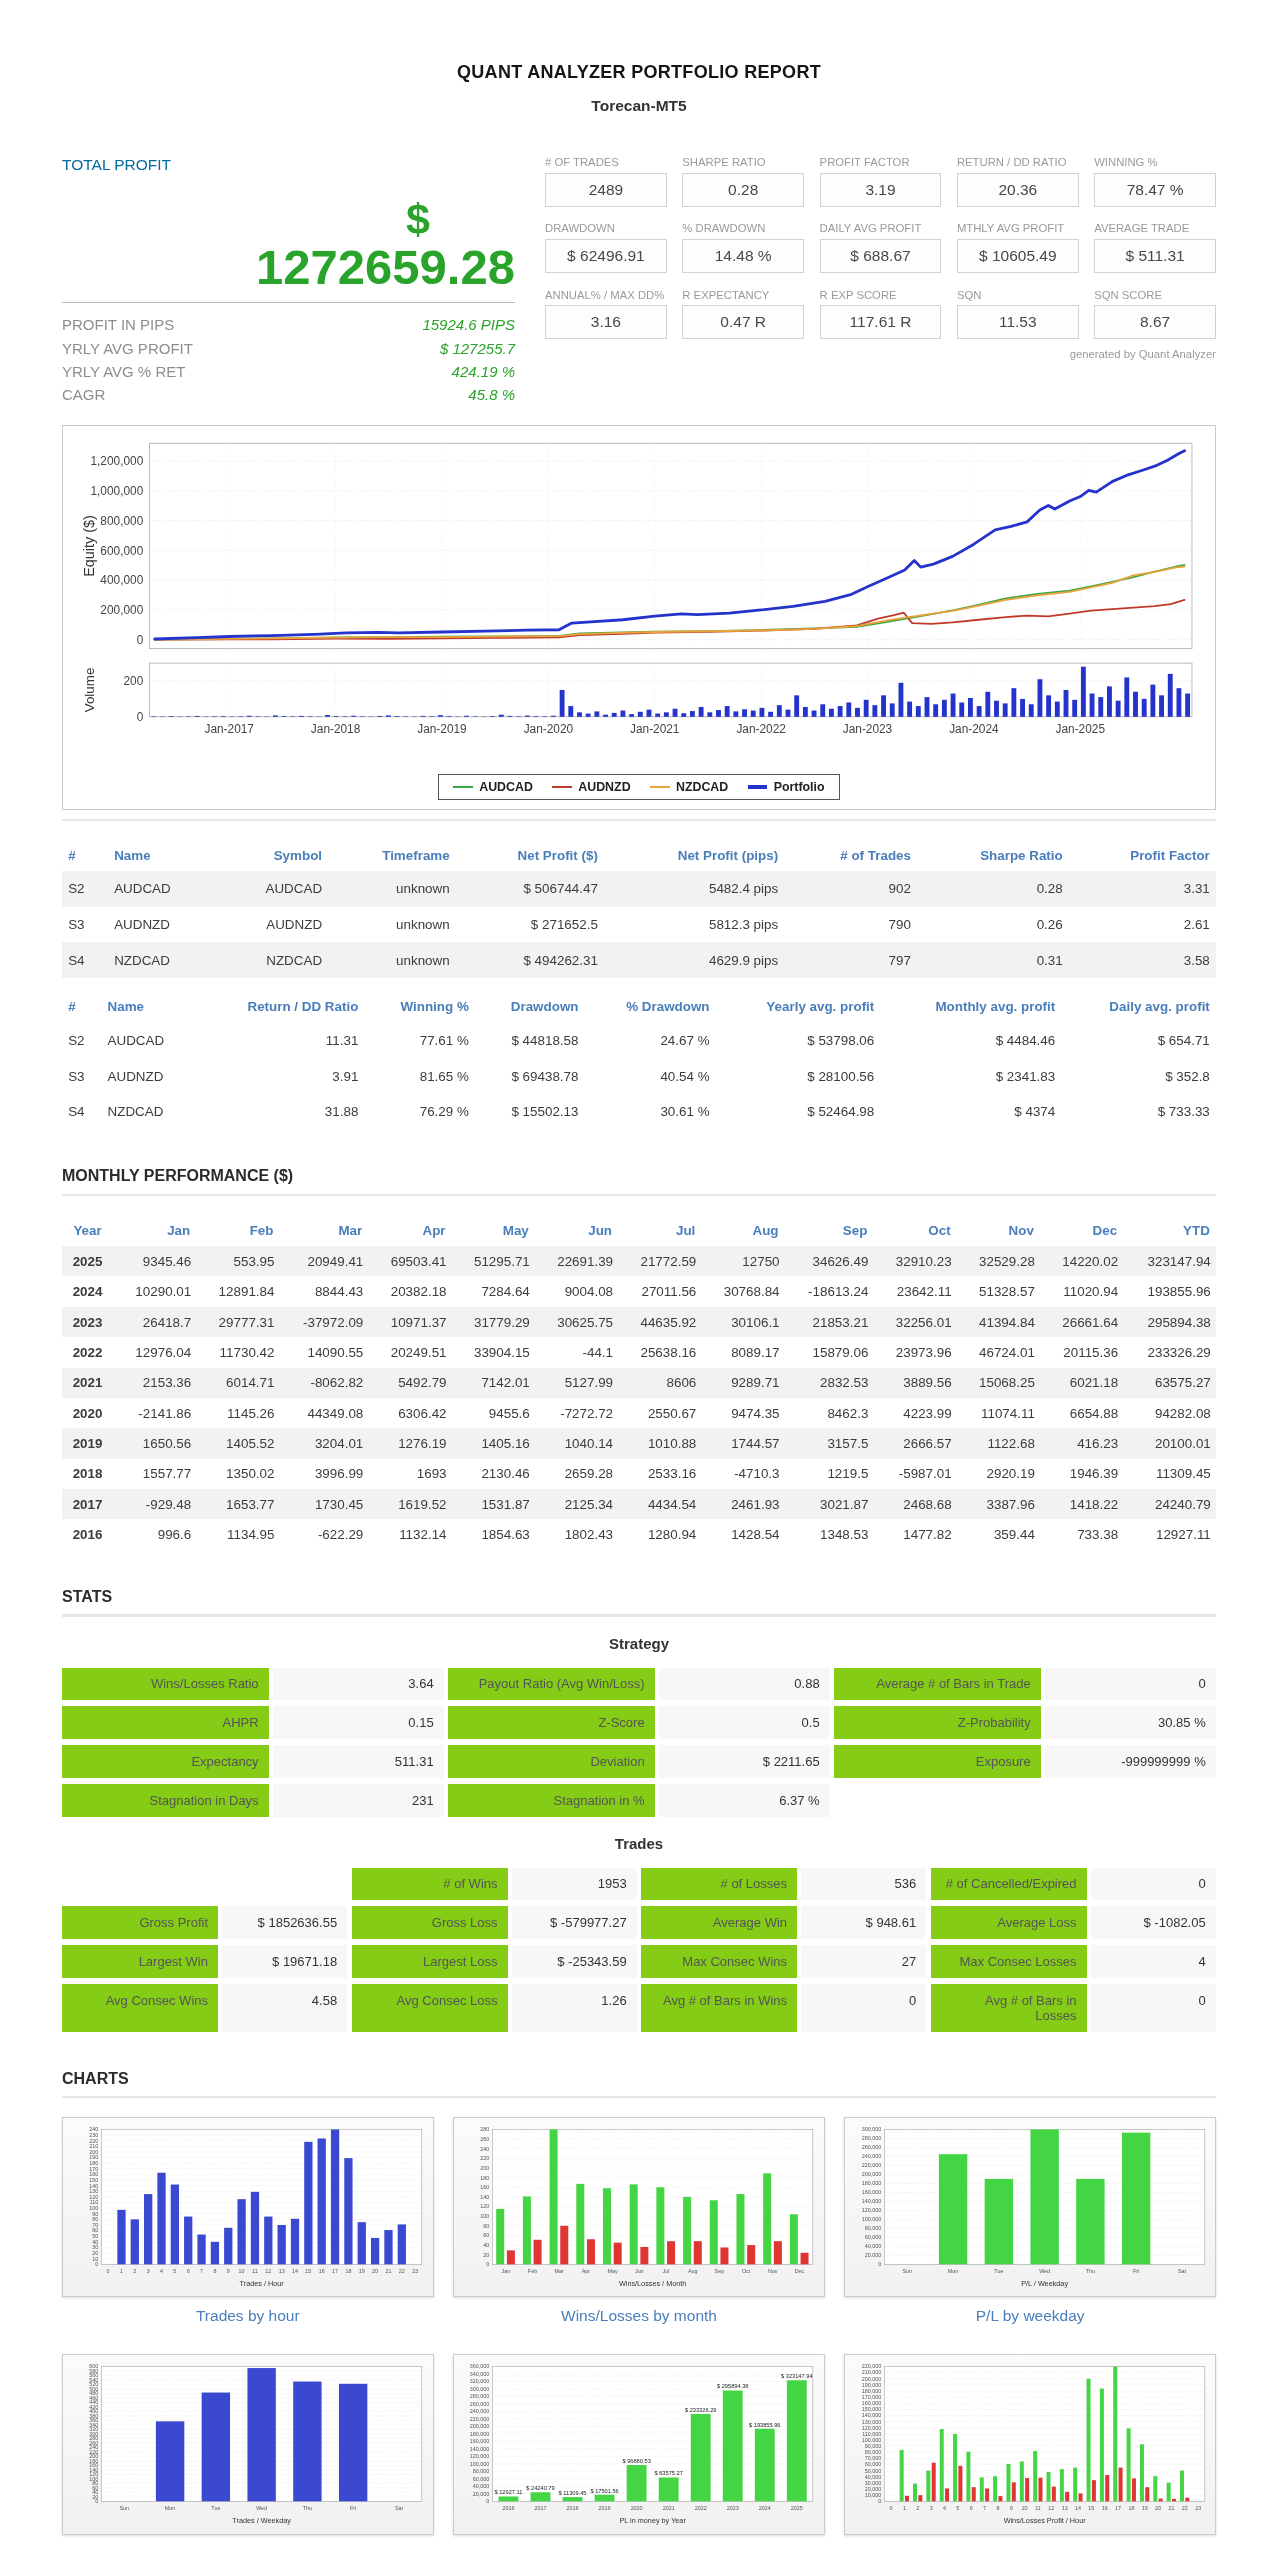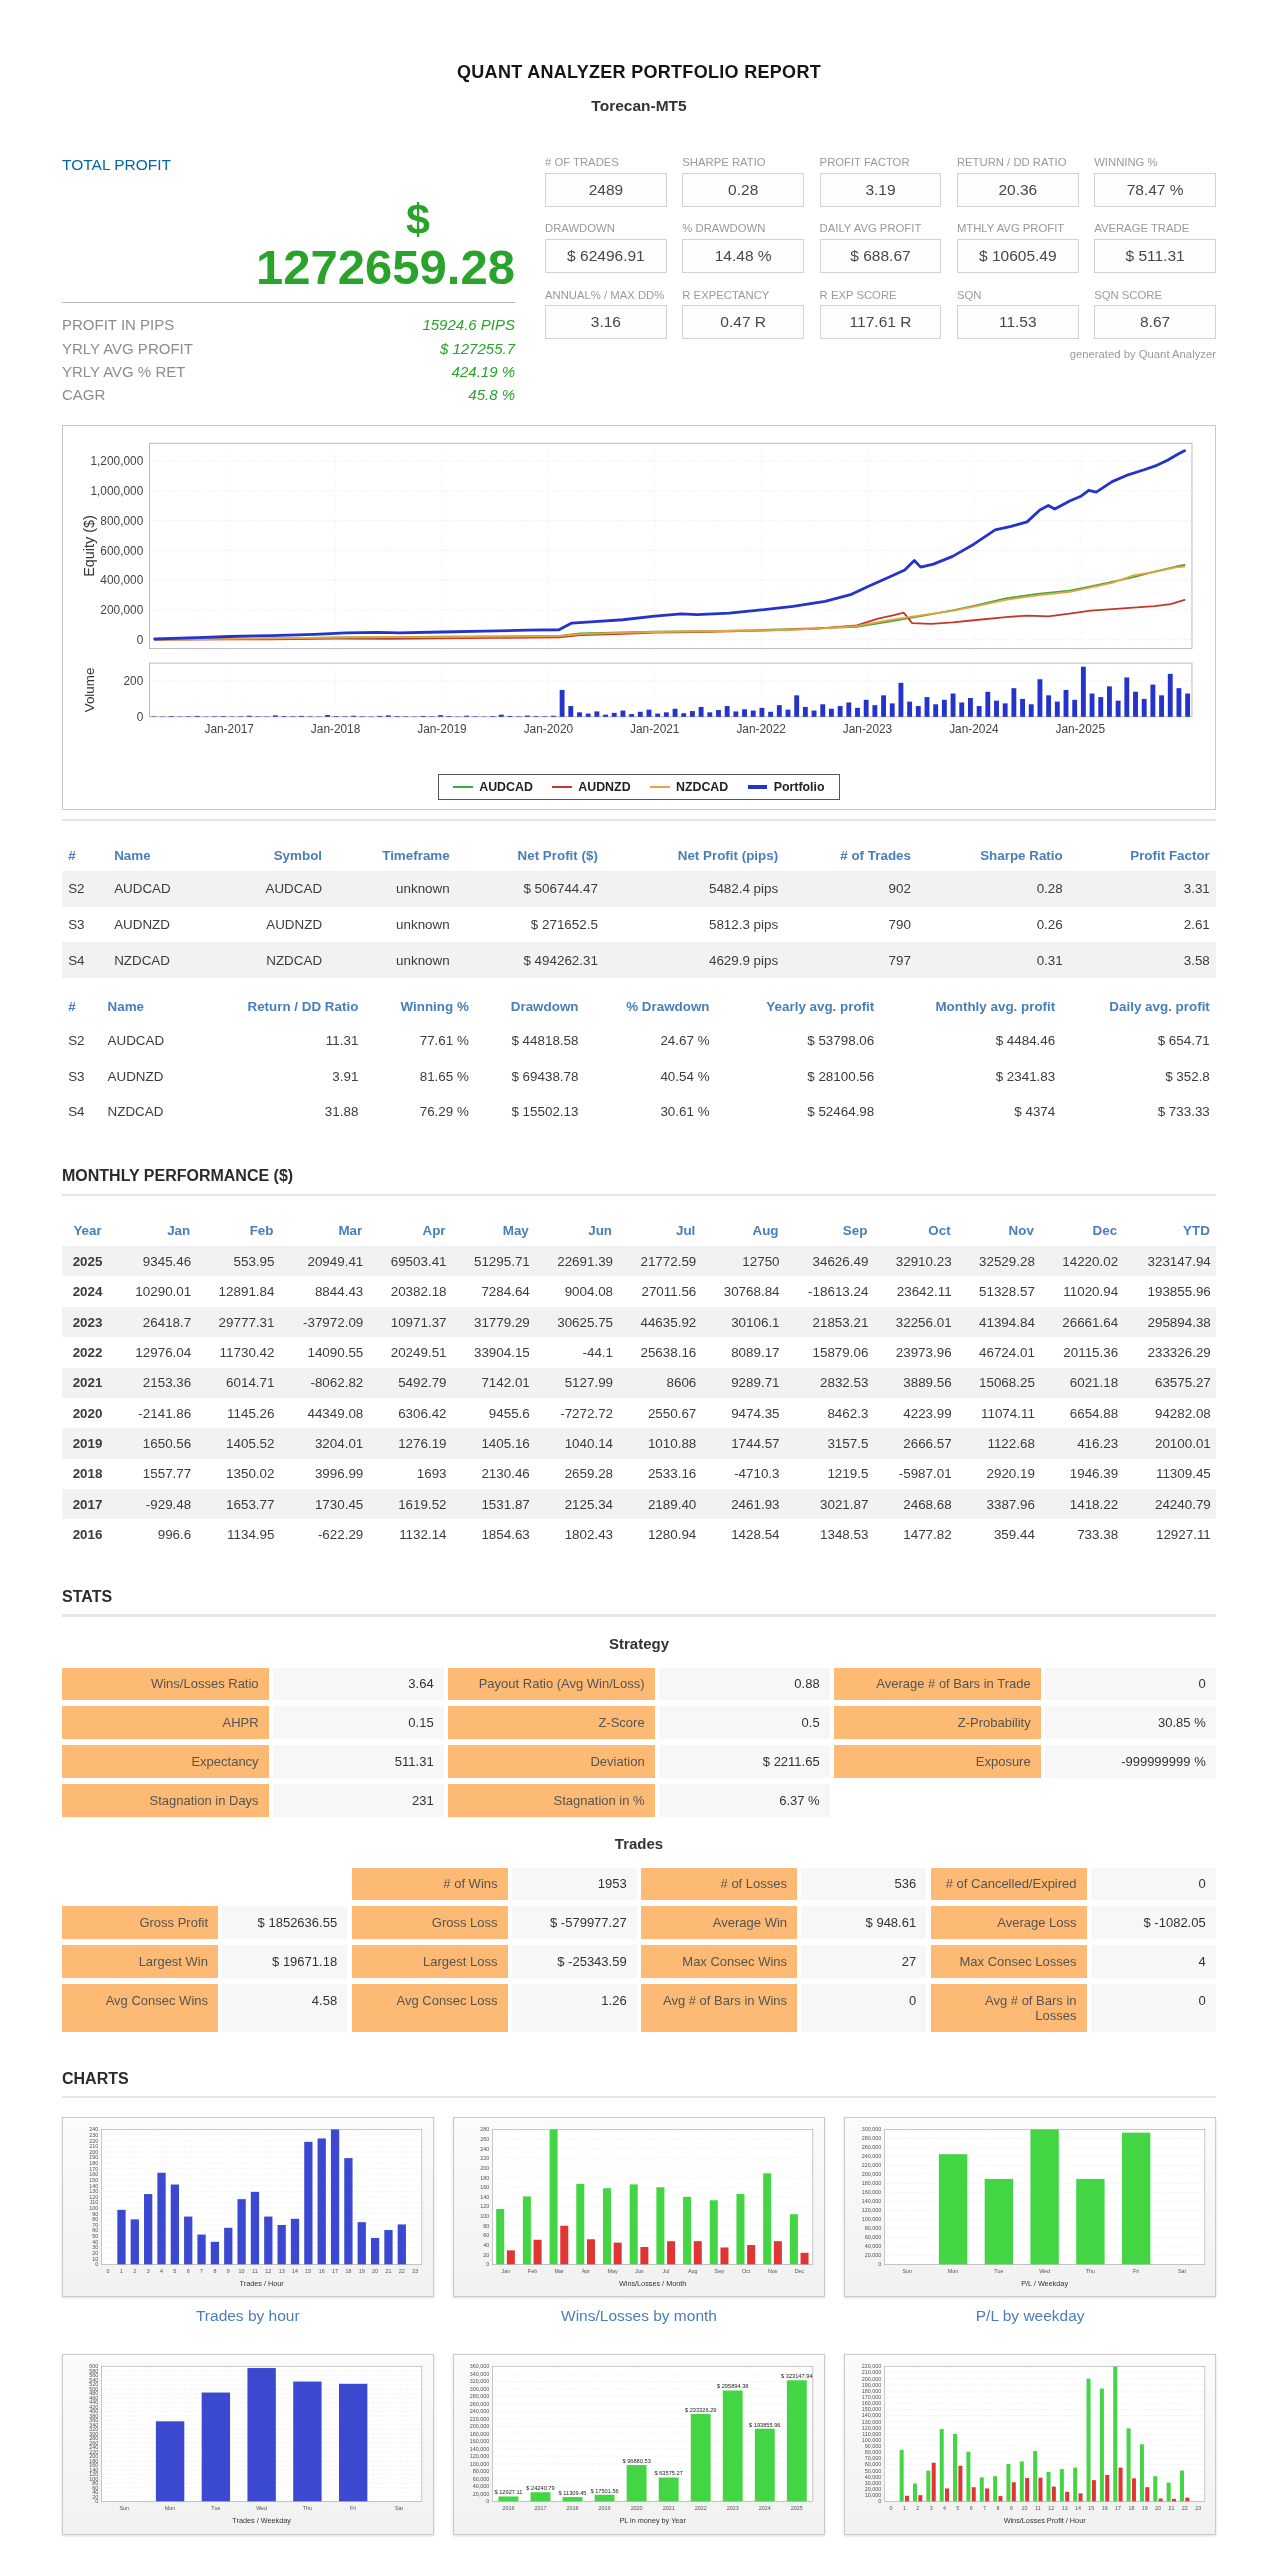--- a/index.html
+++ b/index.html
@@ -40,21 +40,21 @@
   table.monthly td{padding:7.7px 5.2px;}
   .tr-stripe{background:#f2f2f2;}
   .ta-r{text-align:right;} .ta-l{text-align:left;} .ta-c{text-align:center;}
   td.neg{color:#e03030;}
   td.year-cell{font-weight:bold;color:#222;}
   .tbl-gap{height:13.4px;}
 
   .stats-sub{font-size:15px;font-weight:bold;text-align:center;margin:18.5px 0 15.5px;color:#333;}
   .stats-grid{display:grid;grid-template-columns:repeat(3,1.15fr .95fr);gap:6.2px 4.1px;font-size:13px;}
   .trades-grid{grid-template-columns:repeat(4,1.25fr 1fr);}
-  .s-label{background:#fdba74;padding:8.8px 10.3px;text-align:right;color:#555;}
+  .s-label{background:#84cc16;padding:8.8px 10.3px;text-align:right;color:#555;}
   .s-value{background:#f7f7f7;padding:8.8px 10.3px;text-align:right;color:#333;}
   .s-blank{background:transparent;}
 
   .charts-grid{display:grid;grid-template-columns:repeat(3,1fr);column-gap:19.6px;row-gap:5.2px;margin-top:3.1px;}
   .chart-card{border:1px solid #cbcbcb;background:linear-gradient(#fbfbfb,#f1f1f1);padding:5.2px;box-shadow:0 1px 2.6px rgba(0,0,0,.14);}
   .chart-card svg{display:block;width:100%;height:auto;}
   .chart-title{text-align:center;color:#4a7ebb;font-size:15.5px;margin:9.3px 0 24px;}
 </style>
 </head>
 <body>
@@ -613,21 +613,21 @@
             <td class="ta-r">11309.45</td>
           </tr>
           <tr class="tr-stripe">
             <td class="ta-c year-cell">2017</td>
             <td class="ta-r neg">-929.48</td>
             <td class="ta-r">1653.77</td>
             <td class="ta-r">1730.45</td>
             <td class="ta-r">1619.52</td>
             <td class="ta-r">1531.87</td>
             <td class="ta-r">2125.34</td>
-            <td class="ta-r">2189.40</td>
+            <td class="ta-r">4434.54</td>
             <td class="ta-r">2461.93</td>
             <td class="ta-r">3021.87</td>
             <td class="ta-r">2468.68</td>
             <td class="ta-r">3387.96</td>
             <td class="ta-r">1418.22</td>
             <td class="ta-r">24240.79</td>
           </tr>
           <tr>
             <td class="ta-c year-cell">2016</td>
             <td class="ta-r">996.6</td>

